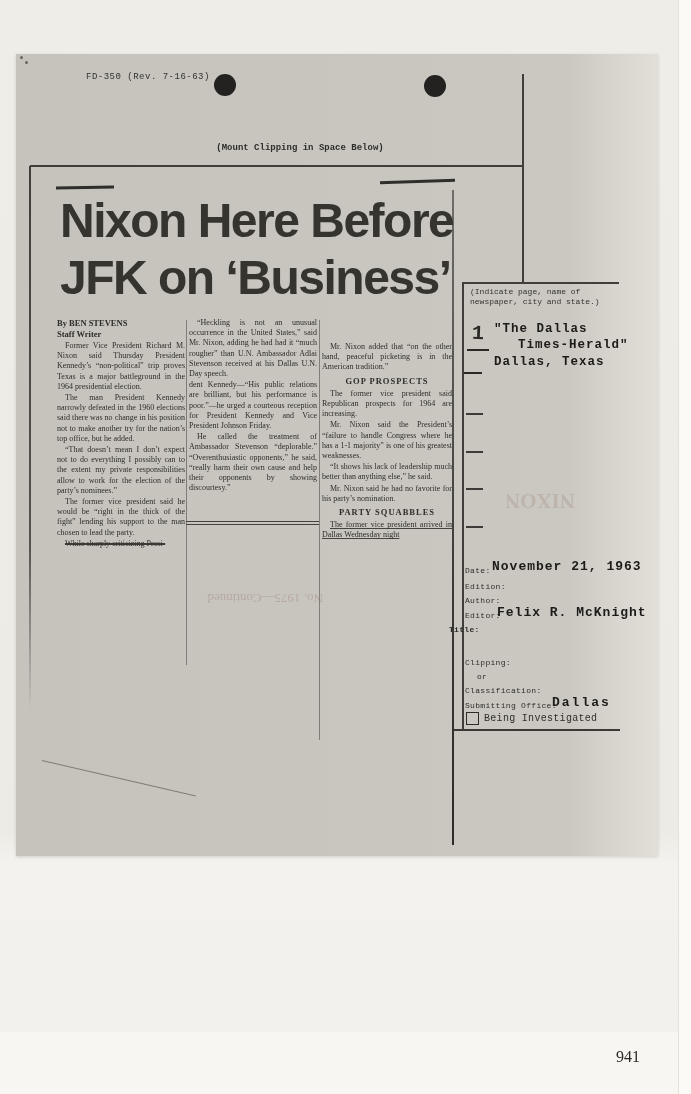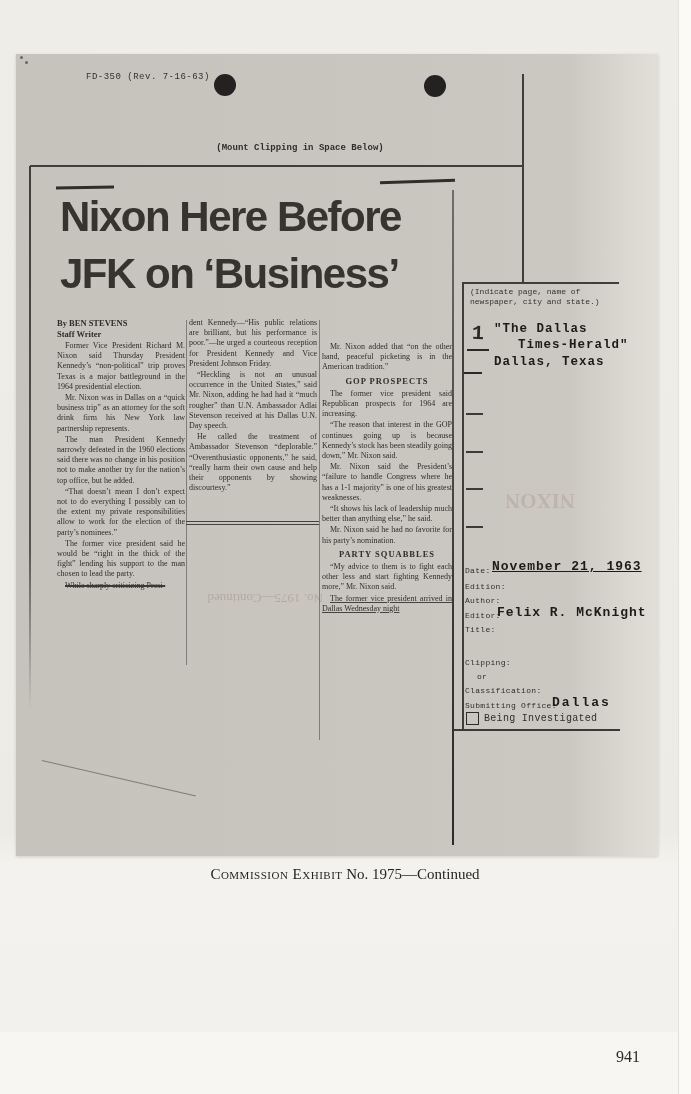--- a/index.html
+++ b/index.html
@@ -21,21 +21,21 @@
 
   .rule{background:#3f3e3a;}
   .line-top{left:30px;top:165px;width:493px;height:2px;}
   .vline-top{left:522px;top:74px;width:2px;height:209px;}
   .clip-left{left:29px;top:166px;width:2px;height:545px;
              background:linear-gradient(180deg,#3f3e3a 0%,#55534e 70%,rgba(85,83,78,0) 100%);}
   .clip-right{left:452px;top:190px;width:2px;height:655px;
              background:linear-gradient(180deg,rgba(74,72,67,.7),#3a3935 60%,#2c2b28 100%);}
 
   .headline{font-family:"Liberation Sans",sans-serif;font-weight:700;color:#35342f;
-            letter-spacing:-1.5px;font-size:42px;white-space:nowrap;}
+            letter-spacing:-1.5px;font-size:48px;white-space:nowrap;}
   .hl1{left:60px;top:193px;}
   .hl2{left:60px;top:250px;}
   .pen-mark{background:#2f2e2a;height:3px;}
 
   .byline{left:57px;top:318px;width:128px;color:#2e2d29;
           font:bold 8.5px/11px "Liberation Serif",serif;}
   .col{color:#2e2d29;}
   .col1{left:57px;top:341px;width:128px;}
   .col2{left:189px;top:318px;width:128px;}
   .col3{left:322px;top:318px;width:130px;margin-top:24px;}
@@ -103,41 +103,38 @@
   <div class="abs headline hl1">Nixon Here Before</div>
   <div class="abs headline hl2">JFK on ‘Business’</div>
 
   <div class="abs byline">
     <div>By BEN STEVENS</div>
     <div>Staff Writer</div>
   </div>
 
   <div class="abs col col1">
       <p class="np-p">Former Vice President Richard M. Nixon said Thursday President Kennedy’s “non-political” trip proves Texas is a major battleground in the 1964 presidential election.</p>
-      <p class="np-p">Mr. Nixon was in Dallas on a “quick business trip” as an attorney for the soft drink firm his New York law partnership represents.</p>
       <p class="np-p">The man President Kennedy narrowly defeated in the 1960 elections said there was no change in his position not to make another try for the nation’s top office, but he added.</p>
       <p class="np-p">“That doesn’t mean I don’t expect not to do everything I possibly can to the extent my private responsibilities allow to work for the election of the party’s nominees.”</p>
       <p class="np-p">The former vice president said he would be “right in the thick of the fight” lending his support to the man chosen to lead the party.</p>
       <p class="np-p strike">While sharply criticizing Presi-</p>
     </div>
   <div class="abs col col2">
+      <p class="np-p">“Heckling is not an unusual occurrence in the United States,” said Mr. Nixon, adding he had had it “much rougher” than U.N. Ambassador Adlai Stevenson received at his Dallas U.N. Day speech.</p>
       <p class="np-p noindent">dent Kennedy—“His public relations are brilliant, but his performance is poor.”—he urged a courteous reception for President Kennedy and Vice President Johnson Friday.</p>
-      <p class="np-p">“Heckling is not an unusual occurrence in the United States,” said Mr. Nixon, adding he had had it “much rougher” than U.N. Ambassador Adlai Stevenson received at his Dallas U.N. Day speech.</p>
       <p class="np-p">He called the treatment of Ambassador Stevenson “deplorable.” “Overenthusiastic opponents,” he said, “really harm their own cause and help their opponents by showing discourtesy.”</p>
     </div>
   <div class="abs col col3">
       <p class="np-p">Mr. Nixon added that “on the other hand, peaceful picketing is in the American tradition.”</p>
       <p class="np-p subhead">GOP PROSPECTS</p>
       <p class="np-p">The former vice president said Republican prospects for 1964 are increasing.</p>
-      <p class="np-p">“The reason that interest in the GOP continues going up is because Kennedy’s stock has been steadily going down,” Mr. Nixon said.</p>
       <p class="np-p">Mr. Nixon said the President’s “failure to handle Congress where he has a 1-1 majority” is one of his greatest weaknesses.</p>
       <p class="np-p">“It shows his lack of leadership much better than anything else,” he said.</p>
       <p class="np-p">Mr. Nixon said he had no favorite for his party’s nomination.</p>
       <p class="np-p subhead">PARTY SQUABBLES</p>
-      <p class="np-p">“My advice to them is to fight each other less and start fighting Kennedy more,” Mr. Nixon said.</p>
       <p class="np-p marked">The former vice president arrived in Dallas Wednesday night</p>
     </div>
   <div class="abs col-rule cr1"></div>
   <div class="abs col-rule cr2"></div>
   <div class="abs end-rule"></div>
 
   <div class="abs ghost ghost-col2">No. 1975—Continued</div>
   <div class="abs scratch"></div>
 
   <div class="abs rule panel-top"></div>
@@ -156,33 +153,30 @@
   <div class="abs typed" style="left:494px;top:355px;font-size:12.5px;">Dallas, Texas</div>
 
   <div class="abs tick" style="left:466px;top:413px;"></div>
   <div class="abs tick" style="left:466px;top:451px;"></div>
   <div class="abs tick" style="left:466px;top:488px;"></div>
   <div class="abs tick" style="left:466px;top:526px;"></div>
 
   <div class="abs ghost ghost-panel">NIXON</div>
 
   <div class="abs mono-lbl" style="left:465px;top:566px;">Date:</div>
-  <div class="abs typed" style="left:492px;top:559px;font-size:13px;text-decoration:underline;">November 21, 1963</div>
+  <div class="abs typed" style="left:492px;top:559px;font-size:13px;">November 21, 1963</div>
   <div class="abs mono-lbl" style="left:465px;top:582px;">Edition:</div>
   <div class="abs mono-lbl" style="left:465px;top:596px;">Author:</div>
   <div class="abs mono-lbl" style="left:465px;top:611px;">Editor:</div>
   <div class="abs typed" style="left:497px;top:605px;font-size:13px;">Felix R. McKnight</div>
-  <div class="abs mono-lbl" style="left:465px;top:625px;">Title:</div>
+  <div class="abs mono-lbl" style="left:449px;top:625px;font-weight:bold;">Title:</div>
   <div class="abs mono-lbl" style="left:465px;top:658px;">Clipping:</div>
   <div class="abs mono-lbl" style="left:477px;top:672px;">or</div>
   <div class="abs mono-lbl" style="left:465px;top:686px;">Classification:</div>
   <div class="abs mono-lbl" style="left:465px;top:701px;">Submitting Office:</div>
   <div class="abs typed" style="left:552px;top:695px;font-size:13px;letter-spacing:2px;">Dallas</div>
 
   <div class="abs cbx"></div>
   <div class="abs mono-lbl" style="left:484px;top:713px;font-size:10px;">Being Investigated</div>
 
-  <div class="abs caption">
-    <span class="sc">Commission Exhibit</span><span> No. 1975—Continued</span>
-  </div>
   <div class="abs page-num">941</div>
 
 </div>
 
 </body></html>

